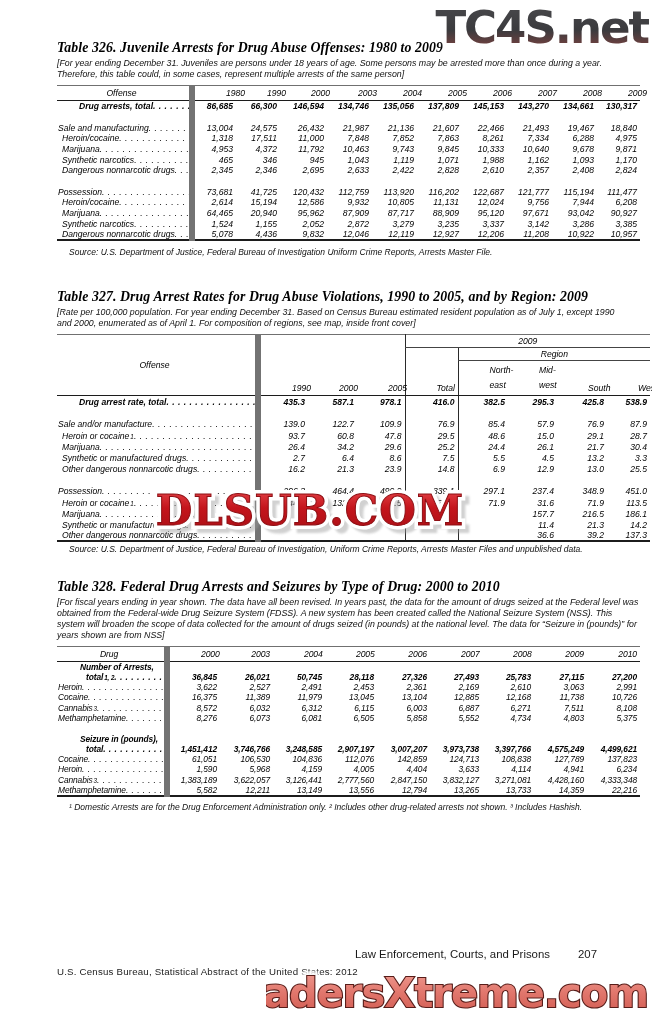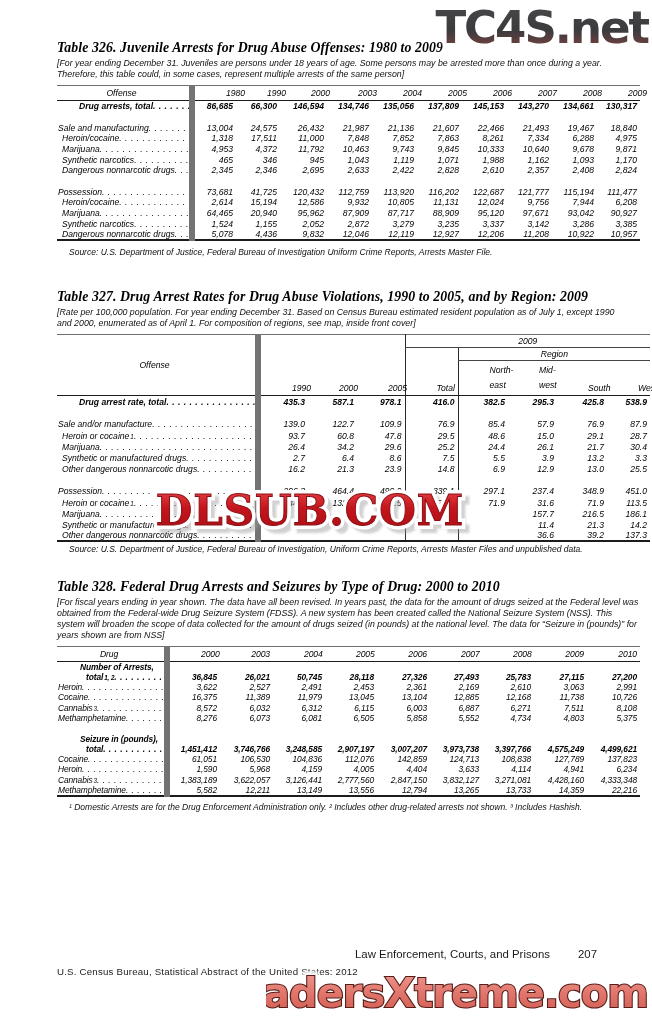--- a/index.html
+++ b/index.html
@@ -444,21 +444,21 @@
               <div class="lf">
                 <span class="lbl">Synthetic or manufactured drugs</span>
                 <span class="dots"></span>
               </div>
             </td>
             <td class="num vl">2.7</td>
             <td class="num">6.4</td>
             <td class="num">8.6</td>
             <td class="num vl">7.5</td>
             <td class="num vl">5.5</td>
-            <td class="num">3.9</td>
+            <td class="num">4.5</td>
             <td class="num">13.2</td>
             <td class="num">3.3</td>
           </tr>
           <tr>
             <td class="stub ind1">
               <div class="lf">
                 <span class="lbl">Other dangerous nonnarcotic drugs</span>
                 <span class="dots"></span>
               </div>
             </td>

